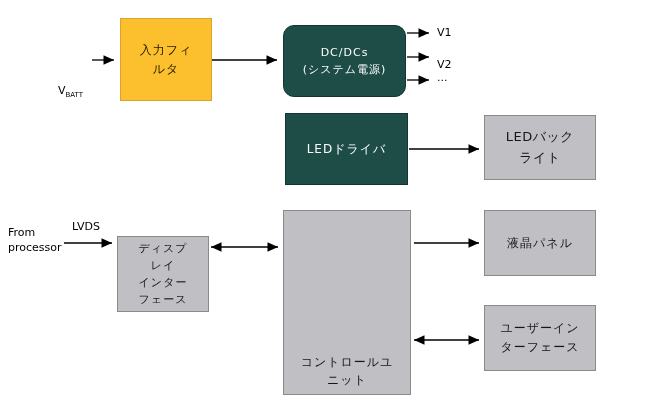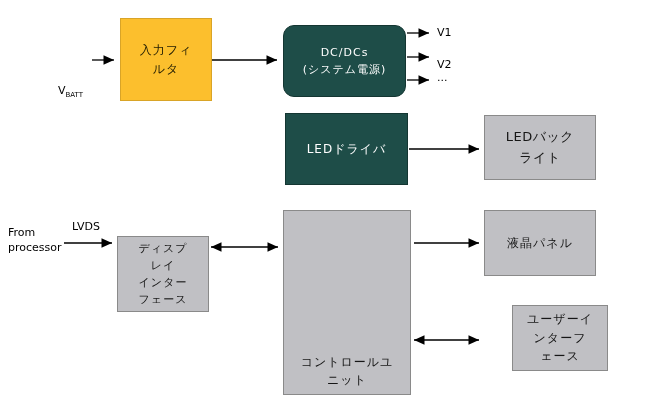--- a/index.html
+++ b/index.html
@@ -27,21 +27,21 @@
   .teal   { background: var(--teal-fill, #1e4d48);  border: 1px solid var(--teal-border, #143632);  color: #ffffff; }
   .gray   { background: var(--gray-fill, #c0c0c4);  border: 1px solid var(--gray-border, #8a8a8a);  color: #161616; }
 
   .b-input-filter      { left: 120px; top: 18px;  width: 92px;  height: 83px; }
   .b-dcdc              { left: 283px; top: 25px;  width: 123px; height: 72px; font-size: 11px; border-radius: 11px; }
   .b-led-driver        { left: 285px; top: 113px; width: 123px; height: 72px; }
   .b-led-backlight     { left: 484px; top: 115px; width: 112px; height: 65px; font-size: 13px; letter-spacing: 0.5px; }
   .b-display-interface { left: 117px; top: 210px; width: 92px;  height: 76px; font-size: 11px; margin-top: 26px; }
   .b-control-unit      { left: 283px; top: 210px; width: 128px; height: 185px; justify-content: flex-end; }
   .b-lcd-panel         { left: 484px; top: 210px; width: 112px; height: 66px; }
-  .b-user-interface    { left: 484px; top: 305px; width: 96px; height: 66px; padding: 12px 14px; margin-left: 28px; }
+  .b-user-interface    { left: 484px; top: 305px; width: 112px; height: 66px; padding: 12px 14px; }
 
   .lbl { position: absolute; font-size: 11px; color: #000; white-space: nowrap; }
   .lbl-vbatt { left: 58px;  top: 40px; margin-top: 44px; }
   .lbl-vbatt sub { font-size: 7px; }
   .lbl-v1    { left: 437px; top: 26px; }
   .lbl-v2    { left: 437px; top: 50px; margin-top: 8px; }
   .lbl-dots  { left: 437px; top: 71px; }
   .lbl-lvds  { left: 72px;  top: 220px; }
   .lbl-fromproc { left: 8px; top: 226px; line-height: 1.35; white-space: normal; }
   .lbl-fromproc span { display: block; }

